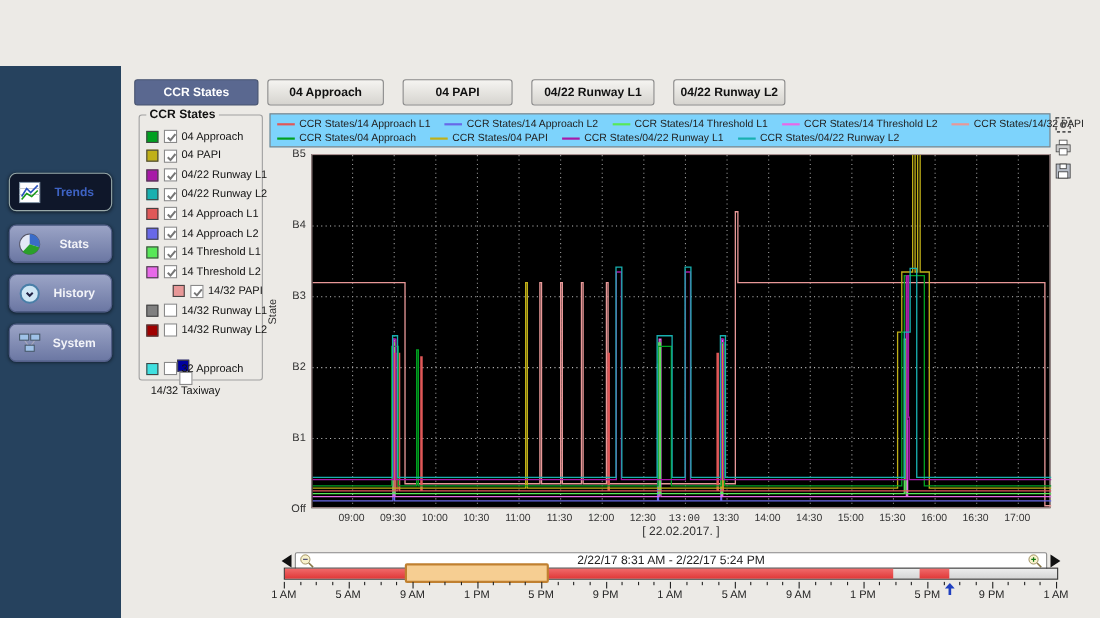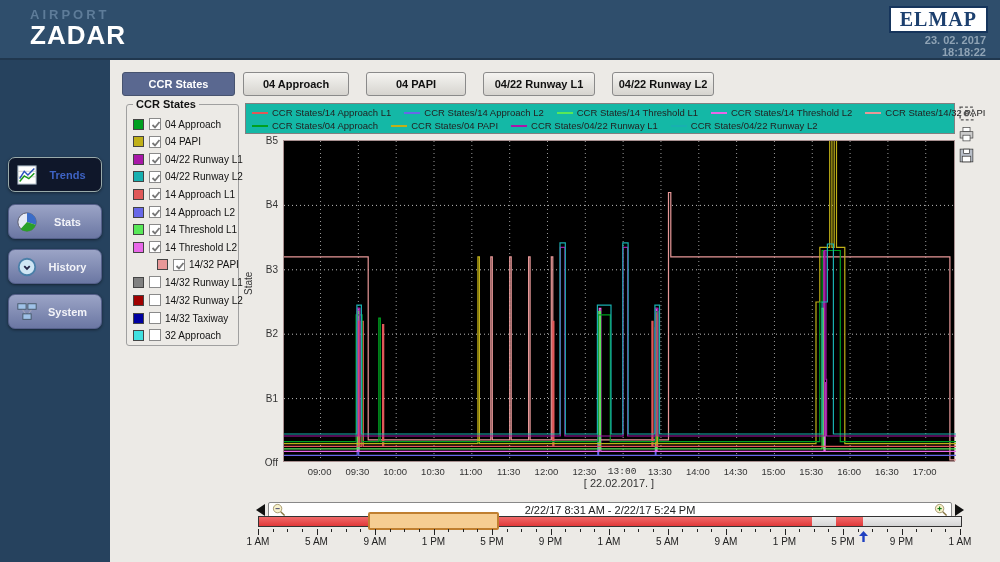--- a/index.html
+++ b/index.html
@@ -38,21 +38,21 @@
   
   .fieldset { position:absolute; left:126px; top:104px; width:113px; height:242px; border:1px solid #A0A0A0; border-radius:3px; }
   .fieldset .legendtitle { position:absolute; left:6px; top:-7px; background:#ECEAE6; padding:0 3px; font-size:11px; font-weight:bold; color:#111; }
   .f-row { position:absolute; left:6px; height:16px; display:flex; align-items:center; }
   .swatch { width:11px; height:11px; border:1px solid #444; flex:0 0 11px; }
   .cbox { width:12px; height:12px; background:#fff; border:1px solid #8A8A8A; margin-left:5px; flex:0 0 12px; position:relative; }
   .cbox svg { position:absolute; left:0; top:0; }
   .f-label { font-size:10px; color:#111; margin-left:4px; white-space:nowrap; }
 
   
-  .chart-legend { position:absolute; left:245px; top:103px; width:710px; height:31px; background:#14b8a6; border:1px solid #808080; padding:2px 6px; }
+  .chart-legend { position:absolute; left:245px; top:103px; width:710px; height:31px; background:#7dd3fc; border:1px solid #808080; padding:2px 6px; }
   .lg-row { display:flex; height:13px; align-items:center; }
   .lg-item { display:flex; align-items:center; margin-right:13px; }
   .lg-line { width:16px; height:2px; margin-right:4px; }
   .lg-text { font-size:9.5px; color:#222; white-space:nowrap; }
 
   .tool-icons { position:absolute; left:958px; top:105px; width:20px; }
   .tool-icons .ticon { width:17px; height:17px; margin-bottom:4px; cursor:pointer; }
 
   
   .ylabel { position:absolute; left:243px; top:295px; font-size:10px; color:#333; transform:rotate(-90deg); transform-origin:left top; }
@@ -76,33 +76,20 @@
   .tl-sel { position:absolute; top:512px; height:18px; background:#F6CE92; border:2px solid #C08030; border-radius:2px; cursor:grab; }
   .tl-tick { position:absolute; width:1px; background:#222; top:529px; }
   .tl-label { position:absolute; top:536px; width:40px; text-align:center; font-size:10px; color:#222; }
   .tl-cursor { position:absolute; top:528px; }
 </style>
 </head>
 <body>
 
 <div class="app">
 
-  <div class="header">
-    <div class="airport-block">
-      <div class="airport-label">AIRPORT</div>
-      <div class="airport-name">ZADAR</div>
-    </div>
-    <div class="elmap-box">
-      <span class="elmap-text">ELMAP</span>
-    </div>
-    <div class="datetime">
-      <div>23. 02. 2017</div>
-      <div>18:18:22</div>
-    </div>
-  </div>
 
   <div class="sidebar">
     <div class="side-btn trends" style="top:97px">
       <span class="sicon"><svg viewBox="0 0 24 24" width="22" height="22">
             <rect x="2" y="2" width="20" height="20" fill="#fff" stroke="#8899AA"></rect>
             <line x1="2" y1="8" x2="22" y2="8" stroke="#CCC"></line>
             <line x1="2" y1="14" x2="22" y2="14" stroke="#CCC"></line>
             <polyline points="4,16 9,8 13,12 20,5" fill="none" stroke="#2A52BE" stroke-width="1.6"></polyline>
             <polyline points="4,19 9,13 14,16 20,10" fill="none" stroke="#1A9A1A" stroke-width="1.6"></polyline>
           </svg></span>
@@ -230,21 +217,21 @@
         <div class="f-row" style="top: 169.4px;">
           <span class="swatch" style="background: rgb(128, 128, 128);"></span>
           <span class="cbox"></span>
           <span class="f-label">14/32 Runway L1</span>
         </div>
         <div class="f-row" style="top: 187px;">
           <span class="swatch" style="background: rgb(160, 0, 0);"></span>
           <span class="cbox"></span>
           <span class="f-label">14/32 Runway L2</span>
         </div>
-        <div class="f-row" style="top: 205px;">
+        <div class="f-row" style="top: 222px; flex-direction: column;">
           <span class="swatch" style="background: rgb(0, 0, 160);"></span>
           <span class="cbox"></span>
           <span class="f-label">14/32 Taxiway</span>
         </div>
         <div class="f-row" style="top: 222.2px;">
           <span class="swatch" style="background: rgb(64, 224, 224);"></span>
           <span class="cbox"></span>
           <span class="f-label">32 Approach</span>
         </div>
       </div>

